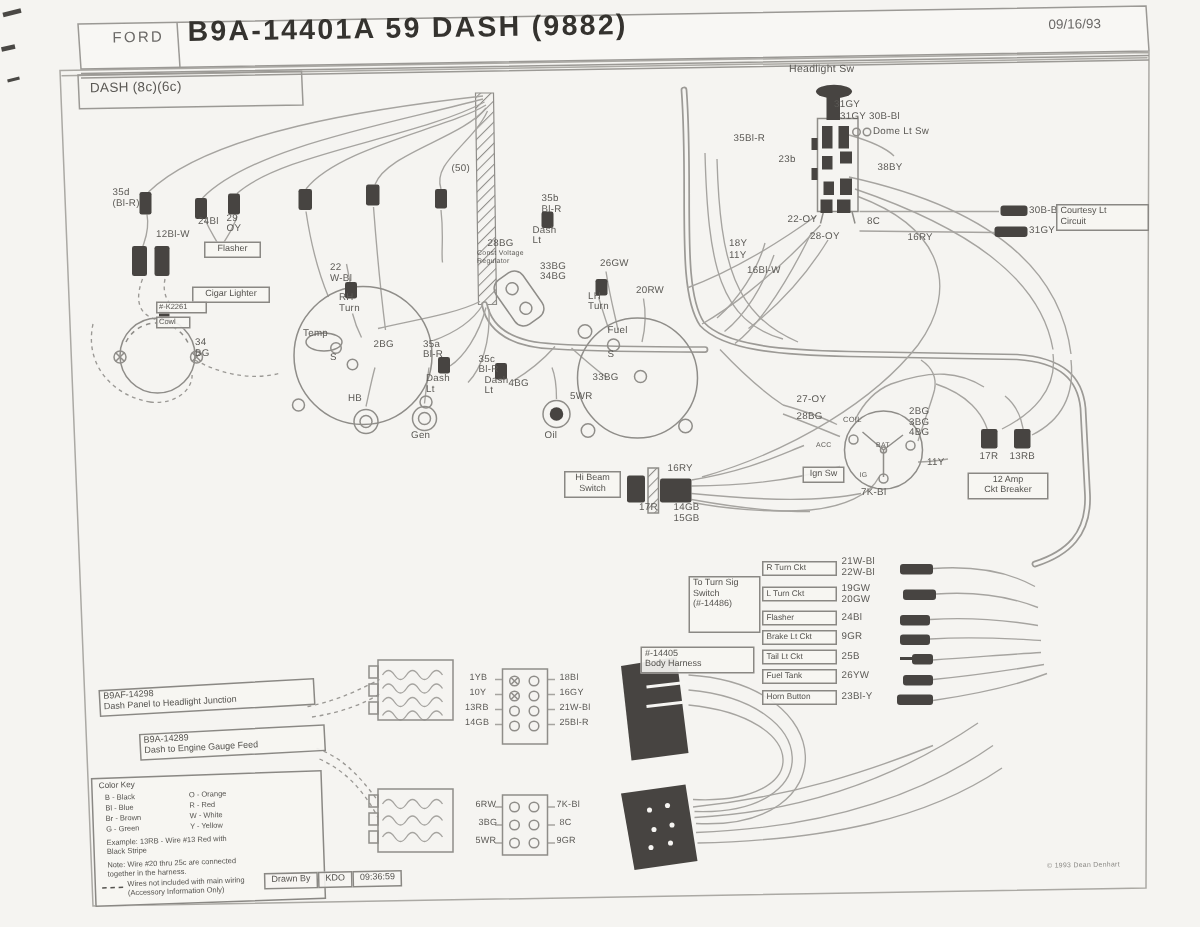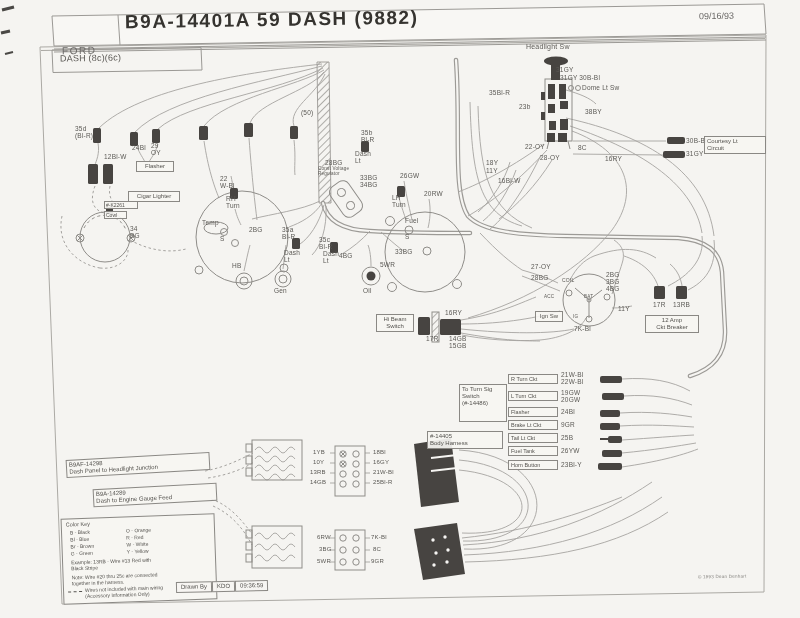--- a/index.html
+++ b/index.html
@@ -273,21 +273,21 @@
       <circle cx="433" cy="540" r="1.7"></circle>
           <circle cx="445" cy="537" r="1.7"></circle>
       <circle cx="436" cy="553" r="1.7"></circle>
           <circle cx="448" cy="550" r="1.7"></circle>
       <circle cx="434" cy="565" r="1.7"></circle>
           <circle cx="447" cy="562" r="1.7"></circle>
     </g>
   </g>
 </svg>
 
-<div class="title-strip-text" style="left:62px;top:20px;font-size:10px;letter-spacing:1.5px;color:#6a6866;transform:rotate(-0.9deg);margin-top:25px;">FORD</div>
+<div class="title-strip-text" style="left:75px;top:20px;font-size:10px;letter-spacing:1.5px;color:#6a6866;transform:rotate(-0.9deg);">FORD</div>
 <div class="title-strip-text" style="left:125px;top:9px;font-size:19px;font-weight:700;letter-spacing:1.5px;transform:rotate(-0.9deg);">B9A-14401A  59 DASH  (9882)</div>
 <div class="title-strip-text" style="left:699px;top:11px;font-size:9px;color:#6a6866;transform:rotate(-0.9deg);">09/16/93</div>
 <div class="lbl" style="left:60px;top:54px;font-size:9px;transform:rotate(-1deg);">DASH (8c)(6c)</div>
 
 <div class="lbl" style="left:526px;top:43px;font-size:7px;">Headlight Sw</div>
 <div class="lbl" style="left:582px;top:84px;">Dome Lt Sw</div>
 <div class="lbl" style="left:202px;top:219px;">Temp</div>
 <div class="lbl" style="left:220px;top:235px;">S</div>
 <div class="lbl" style="left:405px;top:217px;">Fuel</div>
 <div class="lbl" style="left:405px;top:233px;">S</div>

